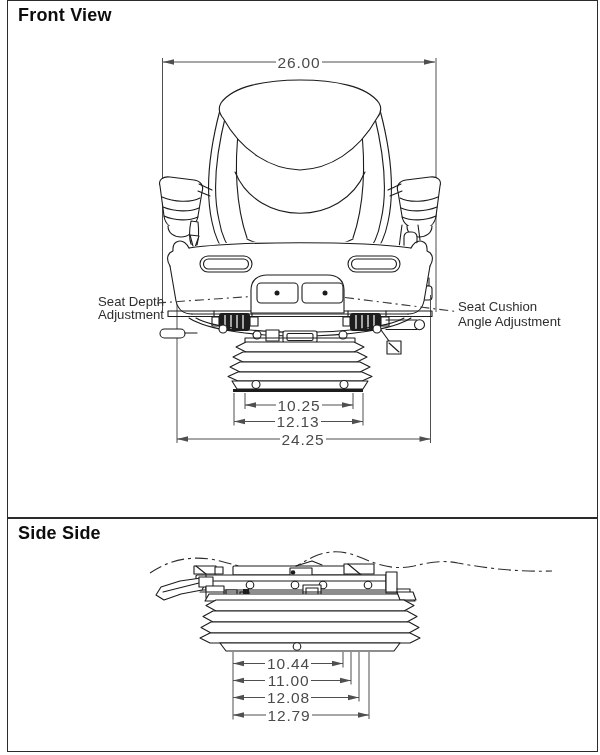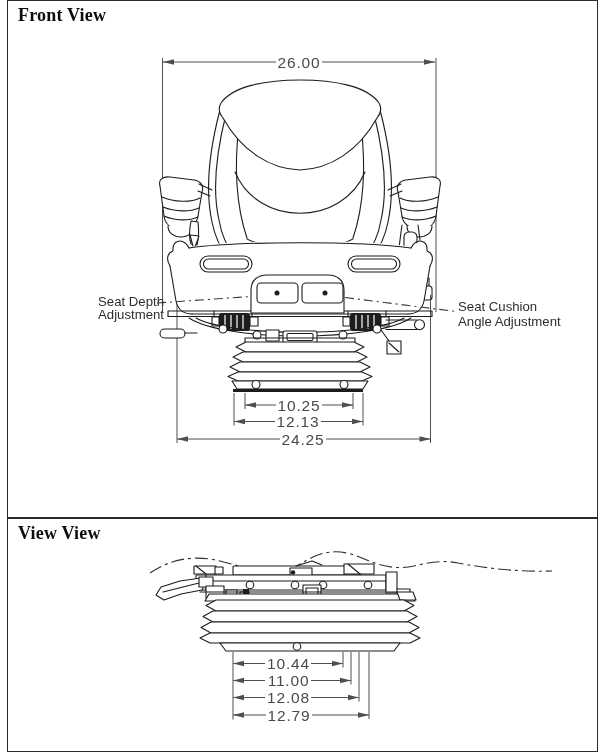--- a/index.html
+++ b/index.html
@@ -9,21 +9,21 @@
     --border:#2b2b2b;
     --ann:#2e2e2e;
   }
   html,body{margin:0;padding:0;background:#fff;}
   #stage{position:relative;width:600px;height:755px;background:#fff;overflow:hidden;
          font-family:"Liberation Sans",sans-serif;}
   .panel{position:absolute;left:7px;width:591px;border:1.6px solid var(--border);
          background:#fff;box-sizing:border-box;}
   #panel-front{top:0;height:518px;}
   #panel-side{top:518px;height:234px;}
-  .vtitle{position:absolute;font-family:Liberation Serif, serif;font-weight:bold;
+  .vtitle{position:absolute;font-family:Liberation Sans, sans-serif;font-weight:bold;
           font-size:18px;color:#0d0d0d;letter-spacing:.2px;white-space:nowrap;}
   #front-title{left:18px;top:5px;}
   #side-title{left:18px;top:523px;}
   svg{position:absolute;left:0;}
   #front-svg{top:0;}
   #side-svg{top:518px;}
   .ln{stroke:var(--line);stroke-width:1.1;fill:none;stroke-linecap:round;stroke-linejoin:round;}
   .lnf{stroke:var(--line);stroke-width:1.1;fill:#ffffff;stroke-linecap:round;stroke-linejoin:round;}
   .sil{fill:#ffffff;stroke:none;}
   .dk{fill:#1d1d1d;stroke:none;}
@@ -39,21 +39,21 @@
 </style>
 </head>
 <body>
 
 <div id="stage">
 
   <div class="panel" id="panel-front"></div>
   <div class="panel" id="panel-side"></div>
 
   <div class="vtitle" id="front-title">Front View</div>
-  <div class="vtitle" id="side-title">View View</div>
+  <div class="vtitle" id="side-title">Side Side</div>
 
   <svg id="front-svg" width="600" height="518" viewBox="0 0 600 518">
 
     <g>
       <path class="dimln" d="M162.5,58 V312"></path>
       <path class="dimln" d="M436,58 V312"></path>
       <path class="dimln" d="M163,62 H276 M322,62 H435"></path>
       <polygon class="dimarr" points="163,62 174,59.3 174,64.7"></polygon>
       <polygon class="dimarr" points="435,62 424,59.3 424,64.7"></polygon>
       <text class="dimtxt" x="299" y="67.5">26.00</text>

